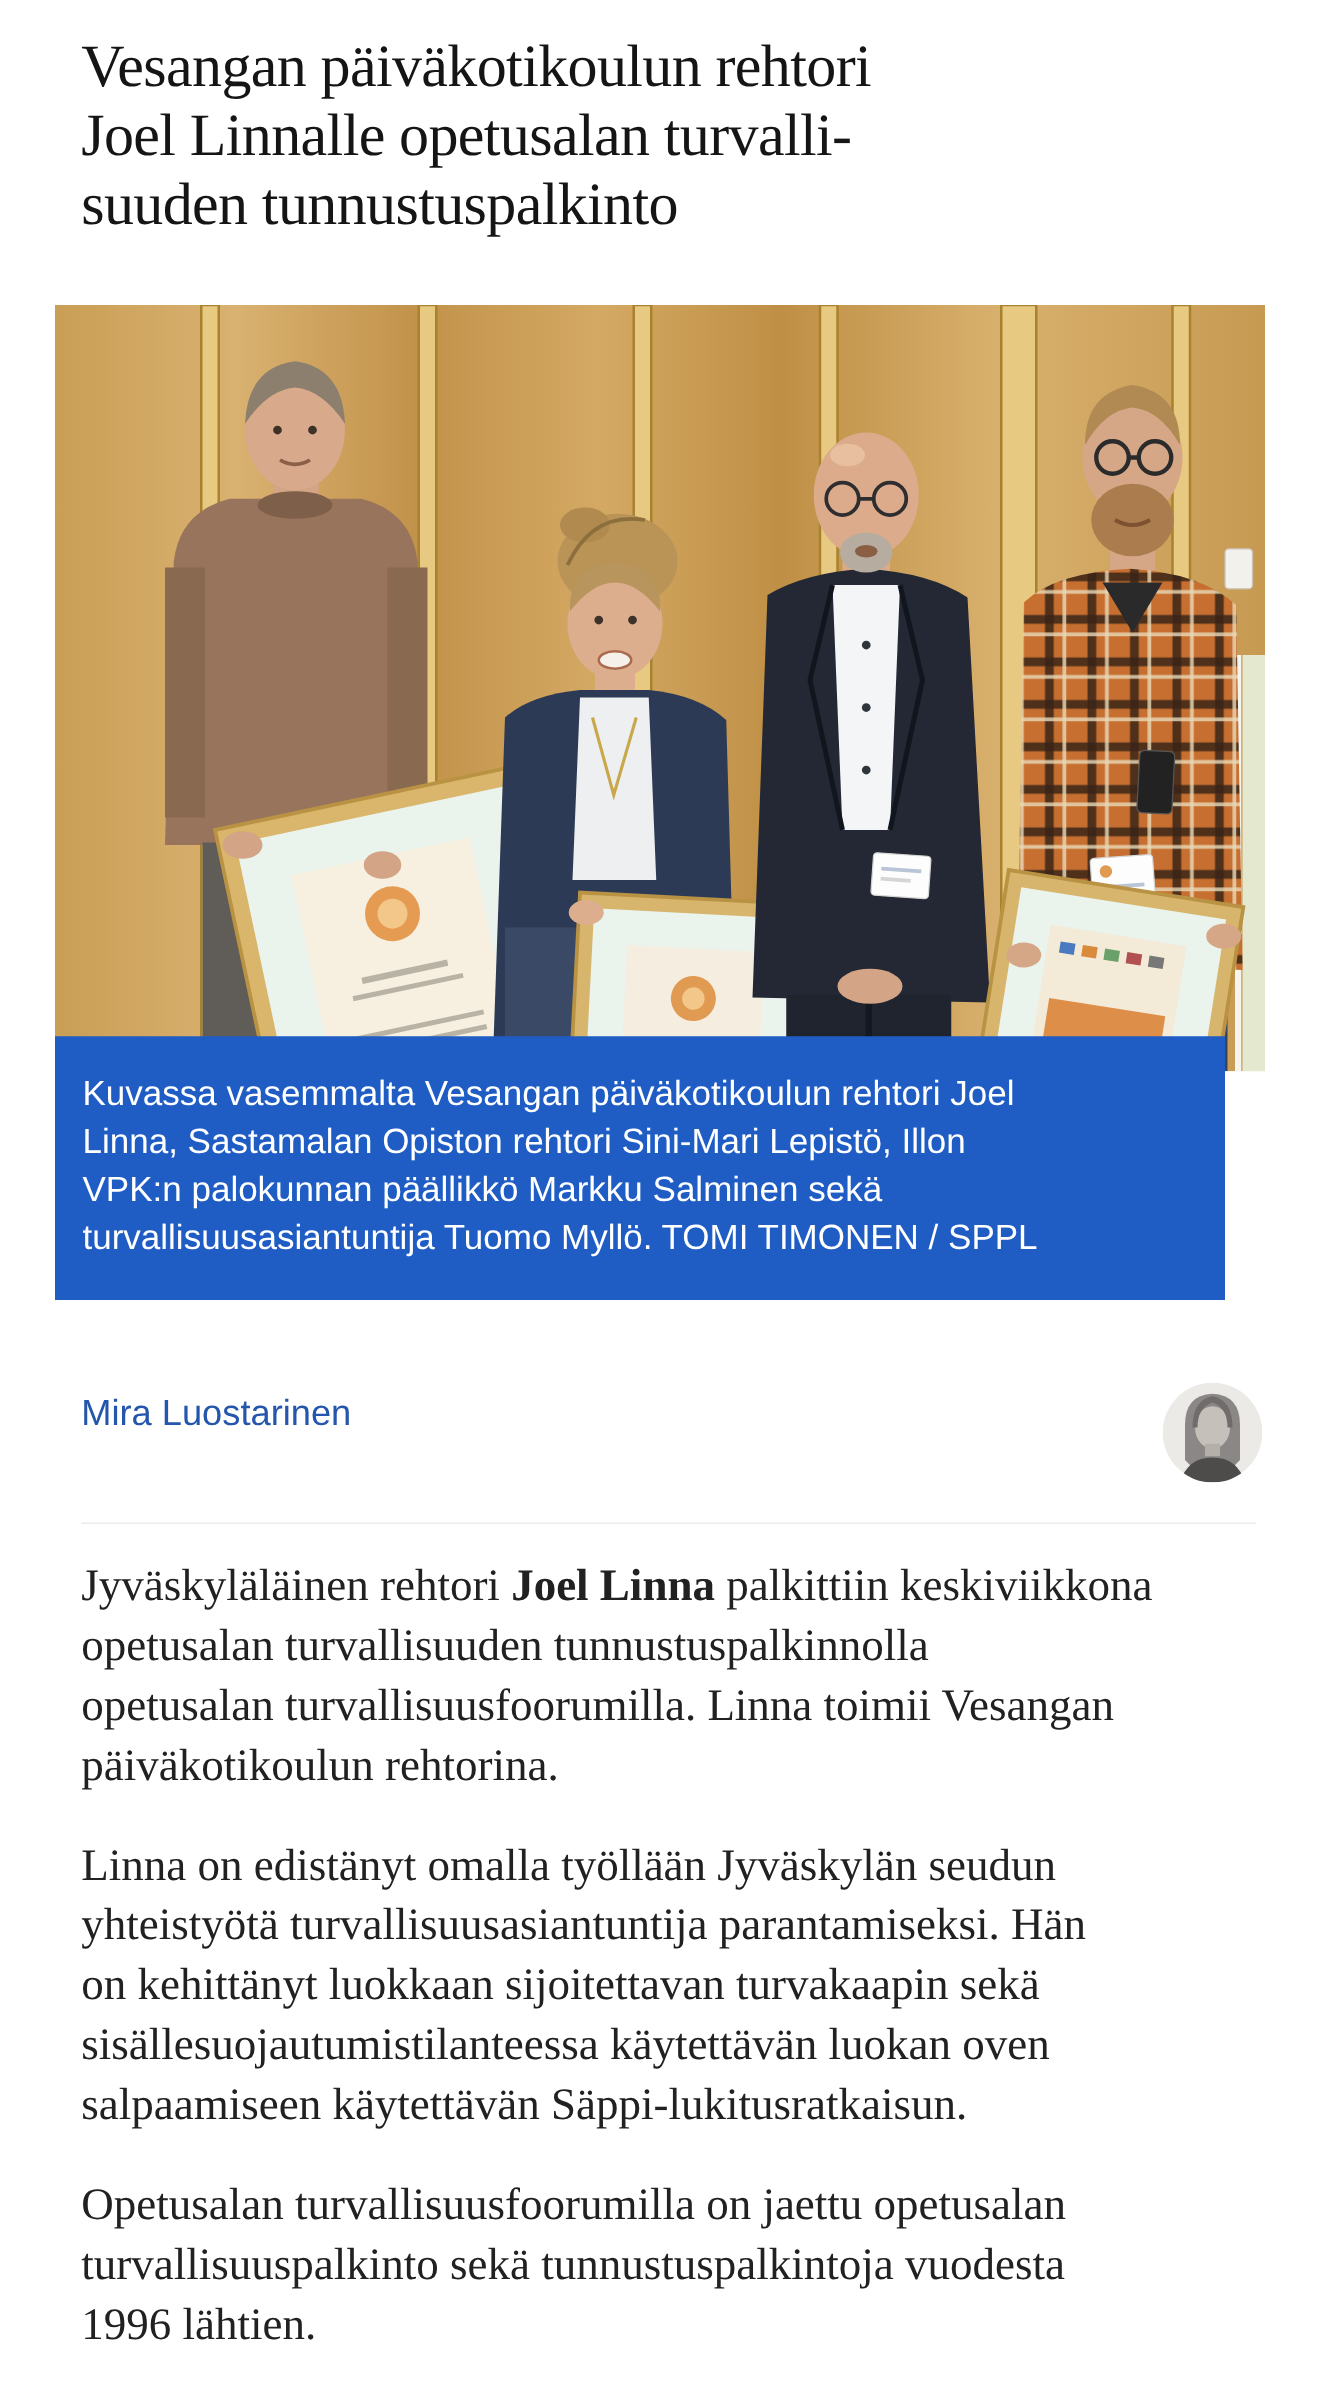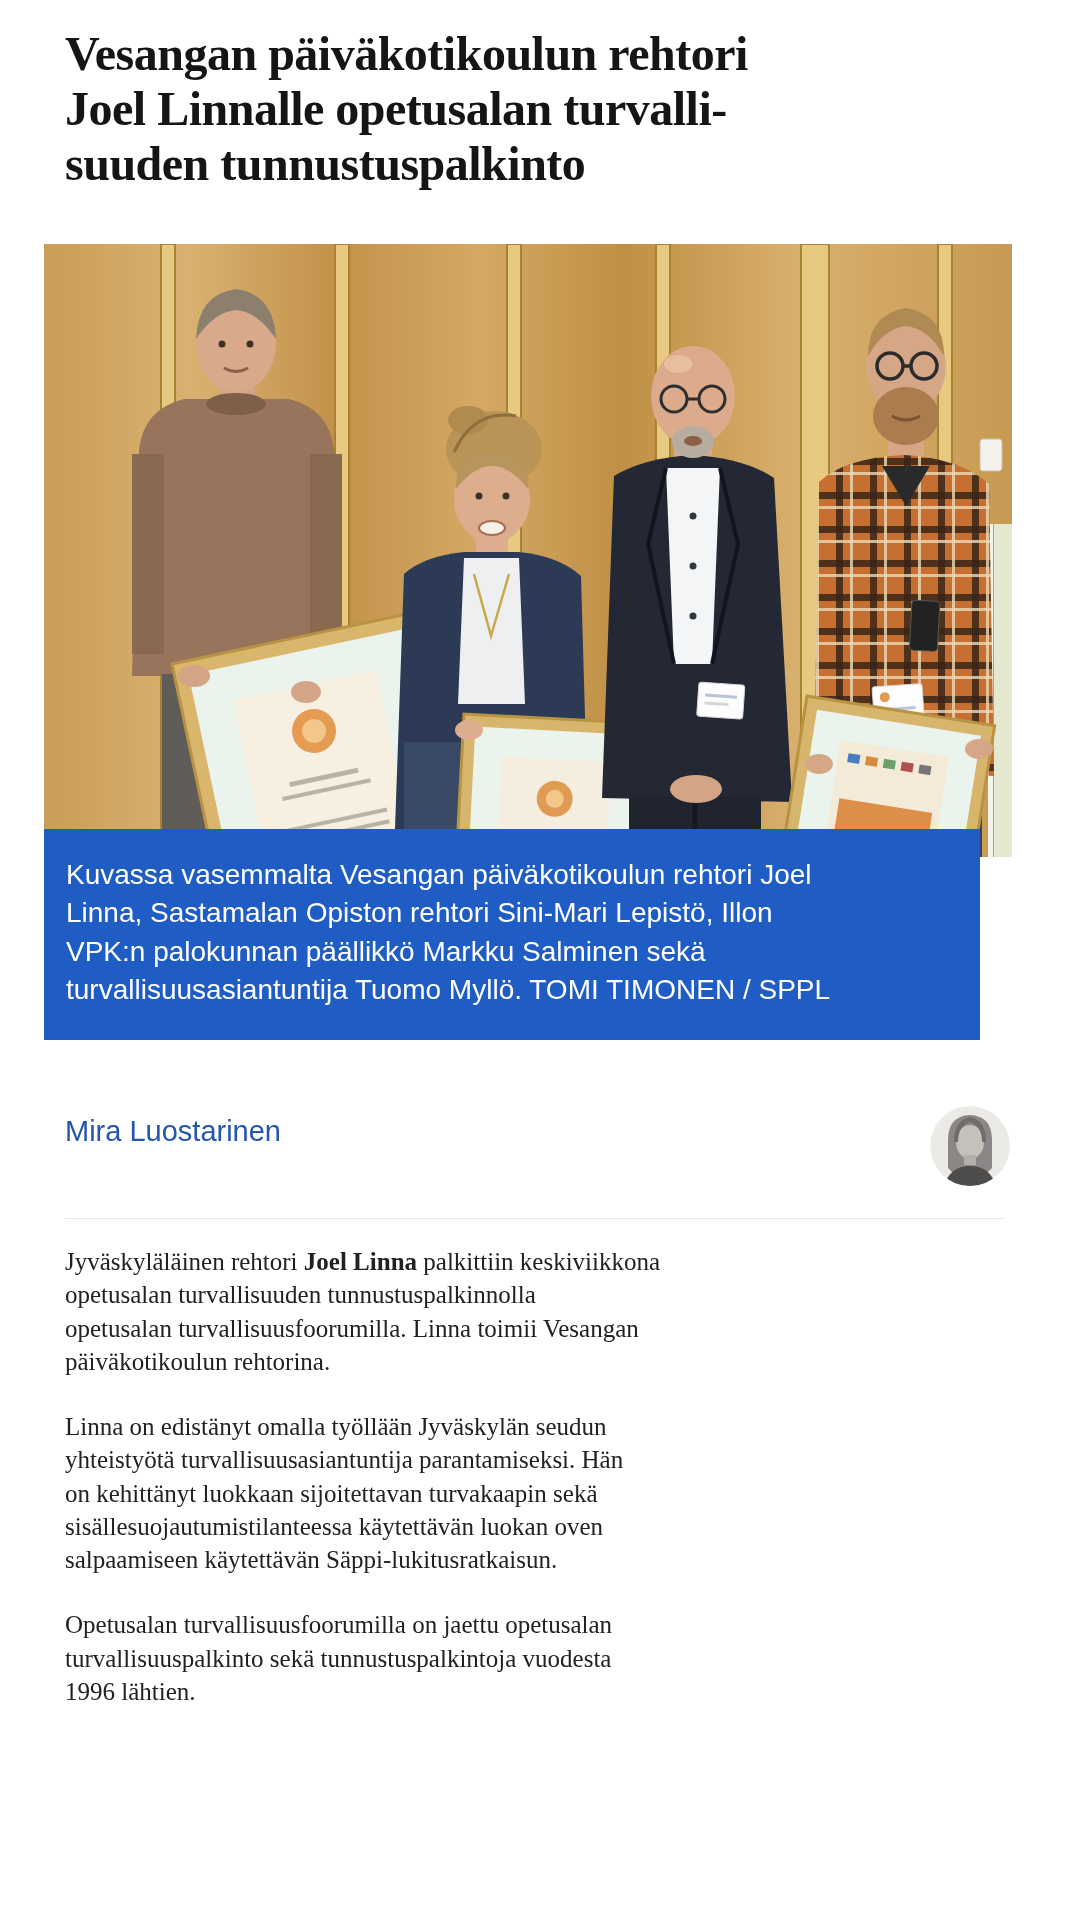--- a/index.html
+++ b/index.html
@@ -7,42 +7,42 @@
   body { width:1070px; font-family:"Liberation Sans", sans-serif; color:#1a1a1a; }
   .page { position:relative; width:1070px; height:1920px; overflow:hidden; background:#fff; }
 
   
   .topbar { display:flex; justify-content:space-between; align-items:center; padding:10px 72px 0 65px; height:54px; }
   .kicker { font-size:27px; font-weight:500; color:#161616; text-decoration:none; letter-spacing:.2px; cursor:pointer; }
   .badge { background:var(--badge_bg,#f2f2f3); color:var(--badge_text,#333333); border-radius:24px;
            padding:9px 22px; font-size:24px; line-height:1; white-space:nowrap; }
 
   
-  .headline { margin:26px 65px 0; font-family:"Liberation Serif", serif; font-weight:700;
+  .headline { margin:26px 65px 0; font-family:"Liberation Serif", serif; font-weight:400;
               font-size:48px; line-height:1.15; letter-spacing:-0.5px; color:#151515; white-space:pre-line; }
 
   
   figure { margin:52px 0 0 44px; width:968px; }
   .photo { width:968px; height:613px; line-height:0; cursor:pointer; }
   .caption { position:relative; margin-top:-28px; width:936px; background:var(--caption_bg,#1f5dc5);
              color:#ffffff; padding:27px 56px 30px 22px; font-size:28px; line-height:1.38; white-space:pre-line; }
 
   
   .author { margin:74px 65px 0; position:relative; min-height:80px; }
   .author-name { display:inline-block; font-size:29px; line-height:1.2; color:var(--link_blue,#2456ac);
                  text-decoration:none; cursor:pointer; }
   .timestamp { margin-top:10px; font-size:25px; line-height:1.2; color:#4e4e4e; }
   .avatar { position:absolute; right:-5px; top:-8px; width:80px; height:80px; border-radius:50%;
             overflow:hidden; line-height:0; cursor:pointer; }
 
   .divider { margin:24px 65px 0; border:none; height:1px; background:#e8e8e8; }
 
   
   .body { margin:0 65px; padding-top:26px; font-family:"Liberation Serif", serif;
-          font-size:25px; line-height:1.33; color:#212121; }
+          font-size:36px; line-height:1.33; color:#212121; }
   .body p { margin:0 0 32px; white-space:pre-line; }
   .body strong { font-weight:700; }
 </style>
 </head>
 <body>
 
 <div class="page">
 
 
   <h1 class="headline">Vesangan päiväkotikoulun rehtori

